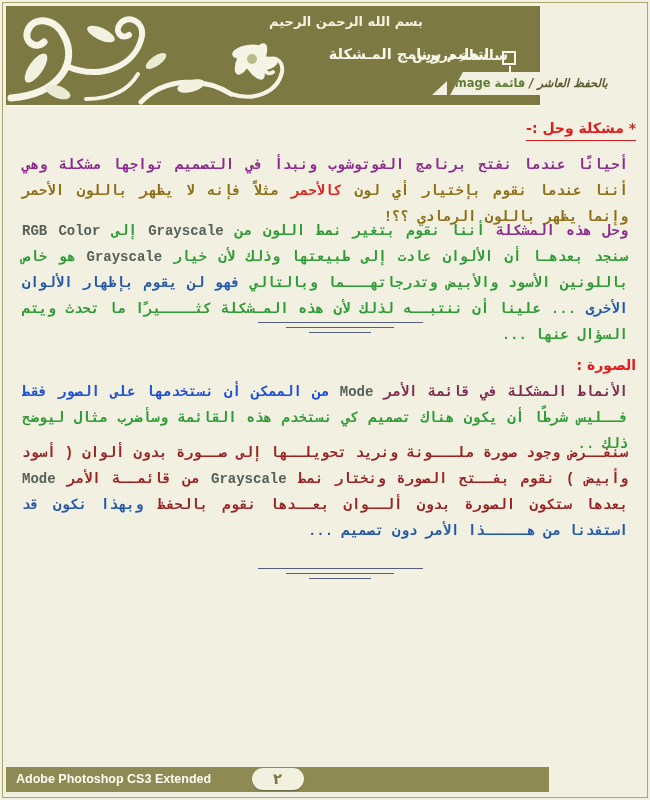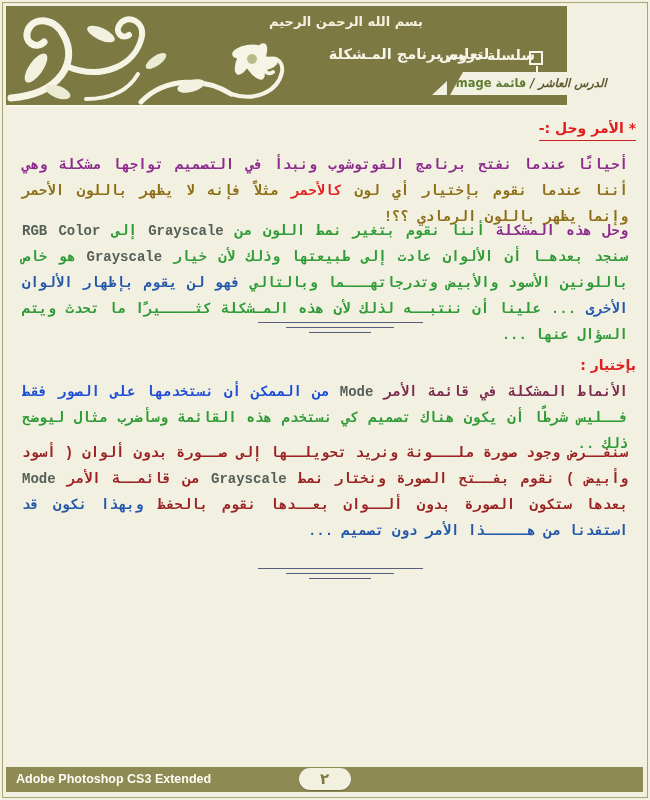--- a/index.html
+++ b/index.html
@@ -4,23 +4,24 @@
 <style>
   html,body{margin:0;padding:0;}
   body{
     width:650px;height:800px;position:relative;overflow:hidden;
     background:#f2f0e0;
     font-family:"DejaVu Sans",sans-serif;
   }
   .frame{position:absolute;inset:2px;border:1px solid #a9a673;pointer-events:none;}
   
   .header{
-    position:absolute;left:6px;top:6px;width:561px;height:99px;
+    position:absolute;left:6px;top:6px;width:508px;height:99px;
     background:#7c7943;
     box-shadow:0 2px 0 #fbf9ec;
+    padding-left:26px;
   }
   .ornament{position:absolute;left:0;top:0;}
   .bismillah{
     position:absolute;left:230px;top:8px;width:220px;text-align:center;
     color:#f3f1de;font-size:13px;font-weight:bold;direction:rtl;
   }
   .header-title{
     position:absolute;left:318px;top:40px;width:170px;text-align:center;
     color:#f8f6e8;font-size:14.5px;font-weight:bold;direction:rtl;
   }
@@ -58,21 +59,21 @@
     color:#e11d1d;font-size:14px;font-weight:bold;
   }
   .heading-red.underlined{border-bottom:1px solid #cf1f1f;padding-bottom:4px;}
   .divider{position:absolute;left:0;width:650px;}
   .divider div{margin:0 auto 4px auto;height:1px;background:#575e7d;transform:translateX(15px);}
   .divider .d1{width:165px;}
   .divider .d2{width:108px;}
   .divider .d3{width:62px;margin-bottom:0;}
   
   .footer{
-    position:absolute;left:6px;top:767px;width:637px;height:25px;
+    position:absolute;left:6px;top:767px;width:543px;height:25px;
     background:#8d8a53;
   }
   .footer .app{
     position:absolute;left:10px;top:0;height:25px;line-height:25px;
     color:#fdfdf5;font-size:12.5px;font-weight:bold;
     font-family:"Liberation Sans",sans-serif;
   }
   .pill{
     position:absolute;left:50%;top:1px;transform:translateX(-50%);
     width:52px;height:22px;border-radius:12px;background:#f2f0df;
@@ -113,39 +114,39 @@
 
   <div class="bismillah">بسم الله الرحمن الرحيم</div>
   <div class="header-title">لتعليم برنامج المـشكلة</div>
   <div class="series">سلسلة دروس</div>
   <div class="series-square"></div>
   <div class="dash-v"></div>
   <div class="dash-h"></div>
 
   <div class="banner-tip"></div>
   <div class="banner">
-    <span class="lesson">الدرس العاشر /</span>
+    <span class="lesson">بالحفظ العاشر /</span>
     <span> </span>
     <span class="menu">قائمة Image</span>
   </div>
 </div>
 
-<div class="heading-red underlined" style="top:120px;">* الأمر وحل :-</div>
+<div class="heading-red underlined" style="top:120px;">* مشكلة وحل :-</div>
 
 <div class="txt" style="top:152px;"><span style="color: rgb(141, 42, 141);">أحيانًا عندما نفتح برنامج الفوتوشوب ونبدأ في التصميم تواجها مشكلة وهي </span><span style="color: rgb(141, 110, 23);">أننا عندما نقوم بإختيار أي لون </span><span style="color: rgb(226, 31, 31);">كالأحمر</span><span style="color: rgb(141, 110, 23);"> مثلاً فإنه لا يظهر باللون الأحمر وإنما يظهر باللون الرمادي ؟؟!</span></div>
 
 <div class="txt" style="top:218px;"><span style="color: rgb(141, 42, 141);">وحل هذه المشكلة </span><span style="color: rgb(46, 155, 54);">أننا نقوم بتغير نمط اللون من </span><span style="color: rgb(86, 96, 88);">Grayscale</span><span style="color: rgb(46, 155, 54);"> إلى </span><span style="color: rgb(86, 96, 88);">RGB Color</span><span style="color: rgb(46, 155, 54);"> سنجد بعدهـا أن الألوان عادت إلى طبيعتها وذلك لأن خيار </span><span style="color: rgb(86, 96, 88);">Grayscale</span><span style="color: rgb(46, 155, 54);"> هو خاص باللونين الأسود والأبيض وتدرجاتهـــما وبالتالي </span><span style="color: rgb(34, 87, 171);">فهو لن يقوم بإظهار الألوان الأخرى</span><span style="color: rgb(46, 155, 54);"> ... علينا أن ننتبــه لذلك لأن هذه المـشكلة كثــــيرًا ما تحدث ويتم السؤال عنها ...</span></div>
 
 <div class="divider" style="top:322px;">
   <div class="d1"></div>
     <div class="d2"></div>
     <div class="d3"></div>
 </div>
 
-<div class="heading-red" style="top:357px;">بإختيار :</div>
+<div class="heading-red" style="top:357px;">الصورة :</div>
 
 <div class="txt" style="top:379px;"><span style="color: rgb(125, 43, 80);">الأنماط المشكلة في قائمة الأمر </span><span style="color: rgb(86, 96, 88);">Mode</span><span style="color: #1d4ed8;"> من الممكن أن نستخدمها على الصور فقط </span><span style="color: rgb(46, 155, 54);">فــليس شرطًا أن يكون هناك تصميم كي نستخدم هذه القائمة وسأضرب مثال ليوضح ذلك ..</span></div>
 
 <div class="txt" style="top:440px;"><span style="color: rgb(155, 34, 34);">سنفــرض وجود صورة ملـــونة ونريد تحويلــها إلى صــورة بدون ألوان ( أسود وأبيض ) نقوم بفــتح الصورة ونختار نمط </span><span style="color: rgb(86, 96, 88);">Grayscale</span><span style="color: rgb(155, 34, 34);"> من قائمــة الأمر </span><span style="color: rgb(86, 96, 88);">Mode</span><span style="color: rgb(155, 34, 34);"> بعدها ستكون الصورة بدون ألــوان بعــدها نقوم بالحفظ </span><span style="color: rgb(34, 87, 171);">وبهذا نكون قد استفدنا من هـــــذا الأمر دون تصميم ...</span></div>
 
 <div class="divider" style="top:568px;">
   <div class="d1"></div>
     <div class="d2"></div>
     <div class="d3"></div>
 </div>

